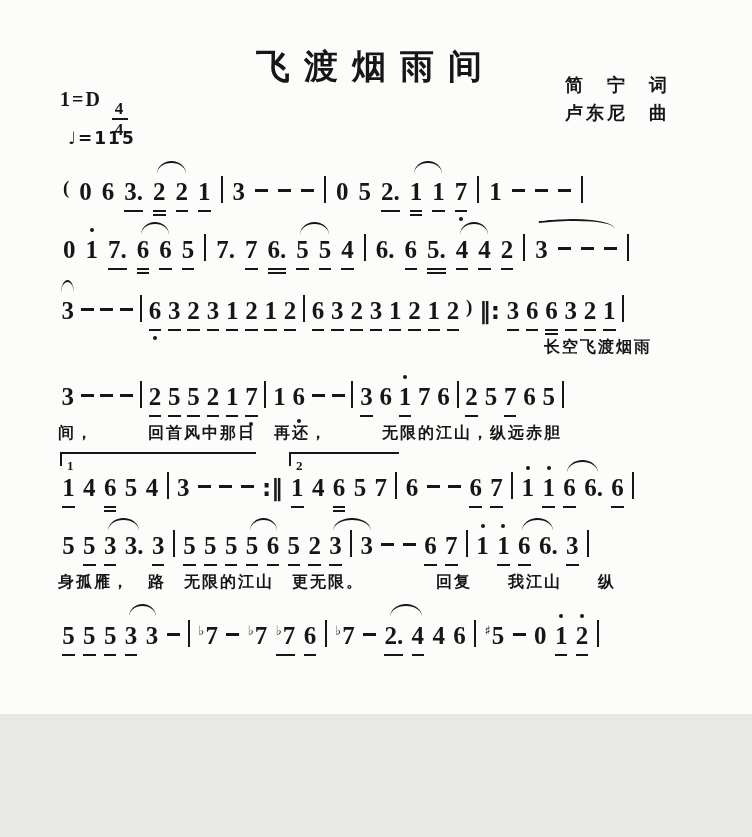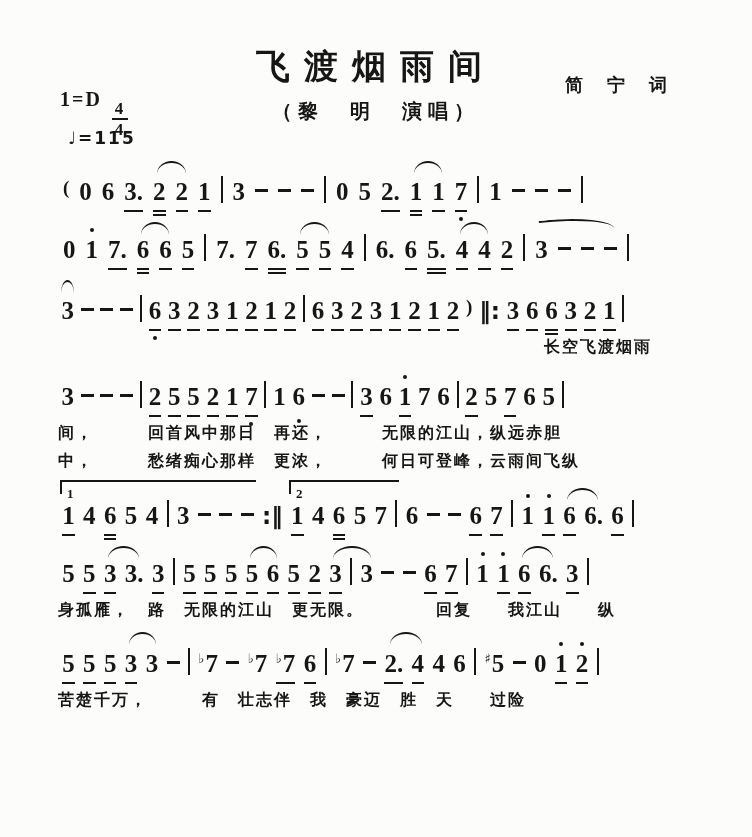--- a/index.html
+++ b/index.html
@@ -1,17 +1,17 @@
 <!DOCTYPE html>
 <html><head>
 <meta charset="utf-8">
 <style>
   html,body{margin:0;padding:0;background:#e8e8e4;}
   .page{
-    width:752px;height:837px;background:#fcfcfa;color:#161616;
+    width:752px;height:714px;background:#fcfcfa;color:#161616;
     font-family:"Liberation Serif", serif;
     position:relative;overflow:hidden;box-sizing:border-box;
   }
   
   .header{position:relative;height:152px;}
   .title{
     text-align:center;font-size:34px;font-weight:700;letter-spacing:14px;
     padding-top:44px;
   }
   .subtitle{text-align:center;font-size:20px;font-weight:700;letter-spacing:6px;margin-top:8px;}
@@ -50,23 +50,23 @@
   .lyric-row{font-size:16px;font-weight:700;letter-spacing:2px;margin-top:3px;line-height:25px;}
   .l3 .lyric-row{margin-left:486px;}
   .l5{margin-top:12px;}
 </style>
 </head>
 <body>
 
 <div class="page">
   <div class="header">
     <div class="title">飞渡烟雨间</div>
-    <div class="subtitle">（黎　明　演唱）</div>
     <div class="credits">
       <div>简　宁　词</div>
+      <div>卢东尼　曲</div>
     </div>
     <div class="keysig">
       <span>1=D</span><span class="frac">
           <b class="num">4</b>
           <b class="den">4</b>
         </span>
     </div>
     <div class="tempo">
       <span>♩</span><span>=115</span>
     </div>
@@ -78,34 +78,32 @@
       <div class="mline l2">
         <div class="notes-row"><span class="tok">0</span><span class="tok">1<i class="dot hd"></i></span><span class="tok u1">7.</span><span class="tok u2">6</span><span class="tok u1">6</span><span class="tok u1">5</span><span class="tok bar"></span><span class="tok">7.</span><span class="tok u1">7</span><span class="tok u2">6.</span><span class="tok u1">5</span><span class="tok u1">5</span><span class="tok u1">4</span><span class="tok bar"></span><span class="tok">6.</span><span class="tok u1">6</span><span class="tok u2">5.</span><span class="tok u1">4</span><span class="tok u1">4</span><span class="tok u1">2</span><span class="tok bar"></span><span class="tok">3</span><span class="tok dash"></span><span class="tok dash"></span><span class="tok dash"></span><span class="tok bar"></span><div class="arc" style="left: 82.9px; width: 27.85px;"></div><div class="arc" style="left: 241.9px; width: 28.85px;"></div><div class="arc" style="left: 401.9px; width: 27.85px;"></div><div class="arc rise" style="left: 480.9px; width: 74.85px;"></div></div>
       </div>
       <div class="mline l3">
         <div class="notes-row"><span class="tok">3</span><span class="tok dash"></span><span class="tok dash"></span><span class="tok dash"></span><span class="tok bar"></span><span class="tok u1">6<i class="dot ld"></i></span><span class="tok u1">3</span><span class="tok u1">2</span><span class="tok u1">3</span><span class="tok u1">1</span><span class="tok u1">2</span><span class="tok u1">1</span><span class="tok u1">2</span><span class="tok bar"></span><span class="tok u1">6</span><span class="tok u1">3</span><span class="tok u1">2</span><span class="tok u1">3</span><span class="tok u1">1</span><span class="tok u1">2</span><span class="tok u1">1</span><span class="tok u1">2</span><span class="tok paren">)</span><span class="tok sym">‖:</span><span class="tok u1">3</span><span class="tok u1">6</span><span class="tok u2">6</span><span class="tok u1">3</span><span class="tok u1">2</span><span class="tok u1">1</span><span class="tok bar"></span><div class="arc" style="left: 3px; width: 13px;"></div></div>
         <div class="lyric-row">长空飞渡烟雨</div>
       </div>
       <div class="mline l4">
         <div class="notes-row"><span class="tok">3</span><span class="tok dash"></span><span class="tok dash"></span><span class="tok dash"></span><span class="tok bar"></span><span class="tok u1">2</span><span class="tok u1">5</span><span class="tok u1">5</span><span class="tok u1">2</span><span class="tok u1">1</span><span class="tok u1">7<i class="dot ld"></i></span><span class="tok bar"></span><span class="tok">1</span><span class="tok">6<i class="dot ld"></i></span><span class="tok dash"></span><span class="tok dash"></span><span class="tok bar"></span><span class="tok u1">3</span><span class="tok">6</span><span class="tok u1">1<i class="dot hd"></i></span><span class="tok">7</span><span class="tok">6</span><span class="tok bar"></span><span class="tok u1">2</span><span class="tok">5</span><span class="tok u1">7</span><span class="tok">6</span><span class="tok">5</span><span class="tok bar"></span></div>
         <div class="lyric-row">间，　　　回首风中那日　再还，　　　无限的江山，纵远赤胆</div>
-        <div class="lyric-row">中，　　　愁绪痴心那样　更浓，　　　何日可登峰，云雨间飞纵</div>
       </div>
       <div class="mline l5">
         <div class="notes-row"><span class="tok u1">1</span><span class="tok">4</span><span class="tok u2">6</span><span class="tok">5</span><span class="tok">4</span><span class="tok bar"></span><span class="tok">3</span><span class="tok dash"></span><span class="tok dash"></span><span class="tok dash"></span><span class="tok sym">:‖</span><span class="tok u1">1</span><span class="tok">4</span><span class="tok u2">6</span><span class="tok">5</span><span class="tok">7</span><span class="tok bar"></span><span class="tok">6</span><span class="tok dash"></span><span class="tok dash"></span><span class="tok u1">6</span><span class="tok u1">7</span><span class="tok bar"></span><span class="tok">1<i class="dot hd"></i></span><span class="tok u1">1<i class="dot hd"></i></span><span class="tok u1">6</span><span class="tok">6.</span><span class="tok u1">6</span><span class="tok bar"></span><div class="arc" style="left: 508.9px; width: 31.35px;"></div><div class="volta" style="left: 2px; width: 194px;">
             <span class="vlab">1</span>
           </div><div class="volta" style="left: 231px; width: 108px;">
             <span class="vlab">2</span>
           </div></div>
       </div>
       <div class="mline l6">
         <div class="notes-row"><span class="tok">5</span><span class="tok u1">5</span><span class="tok u1">3</span><span class="tok">3.</span><span class="tok u1">3</span><span class="tok bar"></span><span class="tok u1">5</span><span class="tok u1">5</span><span class="tok u1">5</span><span class="tok u1">5</span><span class="tok u1">6</span><span class="tok u1">5</span><span class="tok u1">2</span><span class="tok u1">3</span><span class="tok bar"></span><span class="tok">3</span><span class="tok dash"></span><span class="tok dash"></span><span class="tok u1">6</span><span class="tok u1">7</span><span class="tok bar"></span><span class="tok">1<i class="dot hd"></i></span><span class="tok u1">1<i class="dot hd"></i></span><span class="tok u1">6</span><span class="tok">6.</span><span class="tok u1">3</span><span class="tok bar"></span><div class="arc" style="left: 49.9px; width: 31.35px;"></div><div class="arc" style="left: 191.9px; width: 26.85px;"></div><div class="arc" style="left: 274.9px; width: 37.85px;"></div><div class="arc" style="left: 463.9px; width: 31.35px;"></div></div>
         <div class="lyric-row">身孤雁，　路　无限的江山　更无限。　　　　回复　　我江山　　纵</div>
       </div>
       <div class="mline l7">
         <div class="notes-row"><span class="tok u1">5</span><span class="tok u1">5</span><span class="tok u1">5</span><span class="tok u1">3</span><span class="tok">3</span><span class="tok dash"></span><span class="tok bar"></span><span class="tok"><sup class="acc">♭</sup>7</span><span class="tok dash"></span><span class="tok"><sup class="acc">♭</sup>7</span><span class="tok u1"><sup class="acc">♭</sup>7</span><span class="tok u1">6</span><span class="tok bar"></span><span class="tok"><sup class="acc">♭</sup>7</span><span class="tok dash"></span><span class="tok u1">2.</span><span class="tok u1">4</span><span class="tok">4</span><span class="tok">6</span><span class="tok bar"></span><span class="tok"><sup class="acc">♯</sup>5</span><span class="tok dash"></span><span class="tok">0</span><span class="tok u1">1<i class="dot hd"></i></span><span class="tok u1">2<i class="dot hd"></i></span><span class="tok bar"></span><div class="arc" style="left: 70.9px; width: 26.85px;"></div><div class="arc" style="left: 331.7px; width: 32.05px;"></div></div>
-        <div class="lyric-row">苦楚千万，　　　有　壮志伴　我　豪迈　胜　天　　过险</div>
       </div>
       <div class="mline l8">
         <div class="notes-row"></div>
       </div>
     </div>
 </div>
 
 </body></html>

